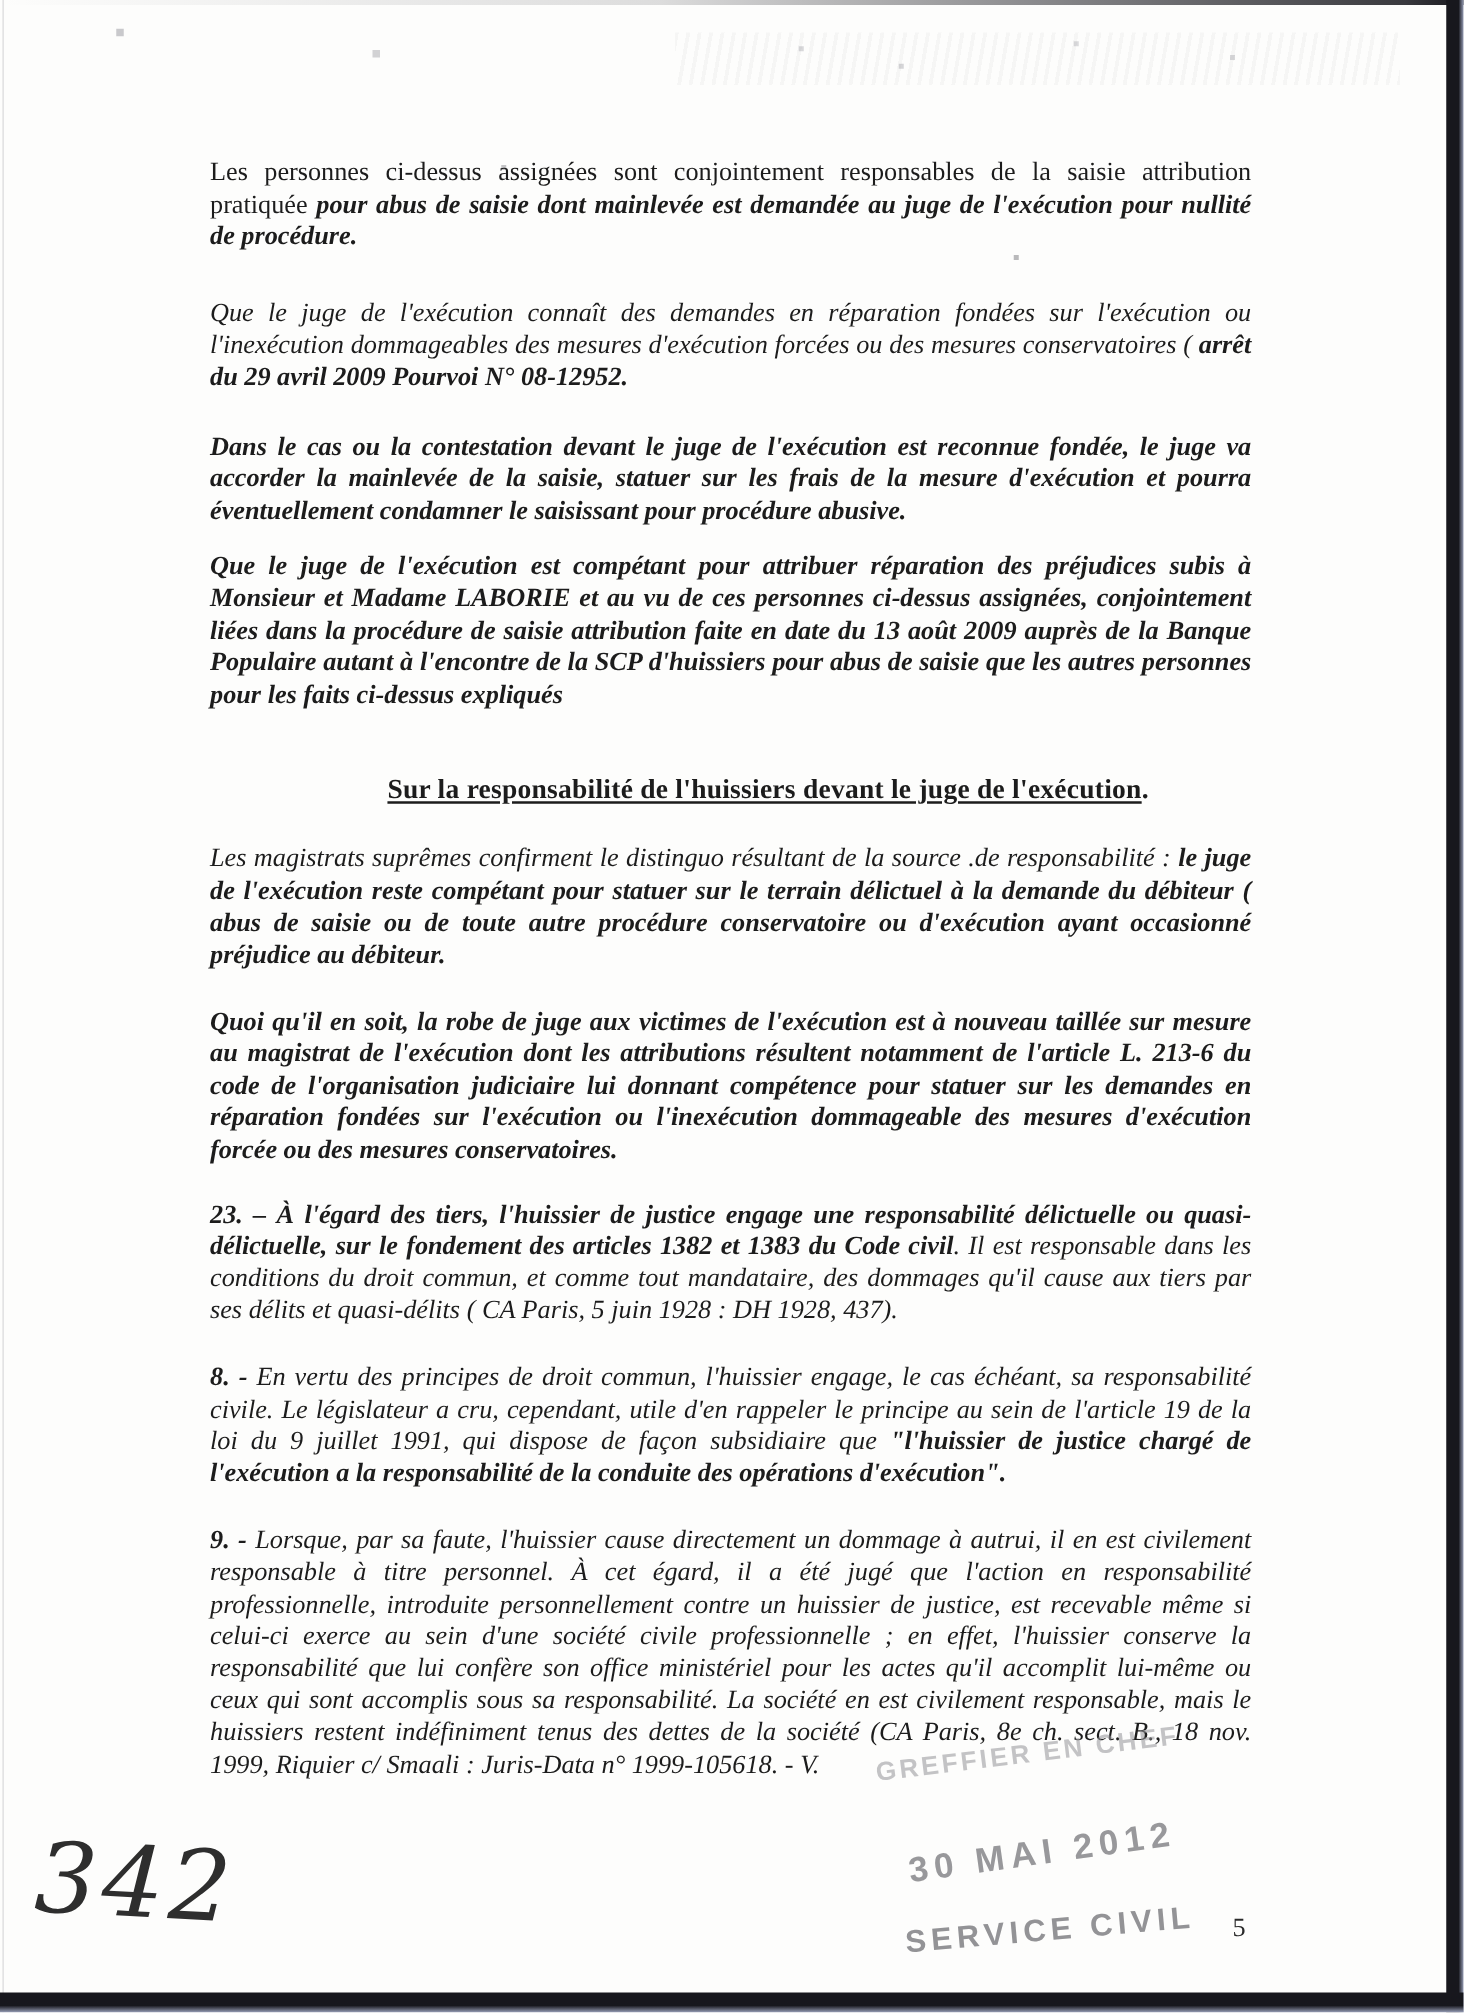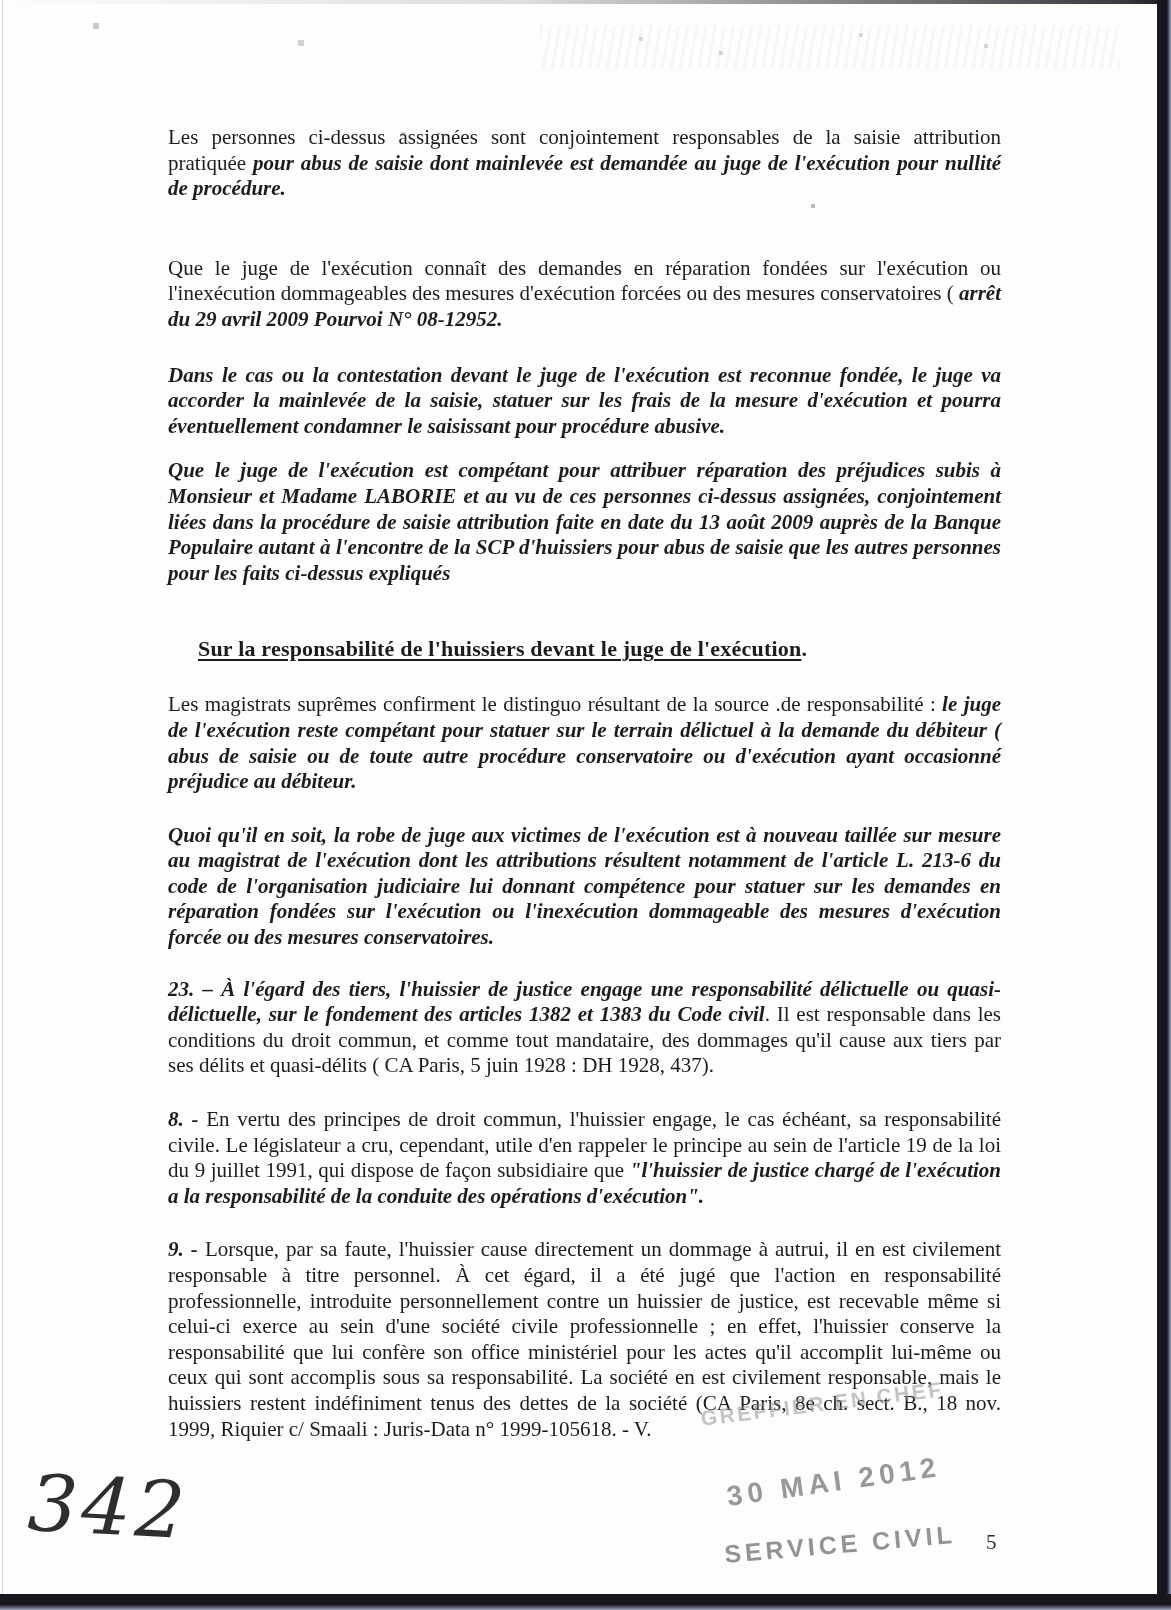--- a/index.html
+++ b/index.html
@@ -22,23 +22,23 @@
     box-shadow:95px 25px 0 2px #c9c9cc, 300px 42px 0 2px #d2d2d4, 402px 133px 0 1px #c4c4c6,
       640px 38px 0 1px #d8d8da, 720px 52px 0 1px #d5d5d7, 860px 34px 0 1px #dadadc,
       985px 45px 0 1px #d7d7d9, 812px 205px 0 1px #b9b9bb;}
   .noise-band{position:absolute;left:540px;top:26px;width:580px;height:42px;
     background:repeating-linear-gradient(100deg, rgba(150,150,150,0.07) 0 3px, rgba(255,255,255,0) 3px 9px);}
 
   
   .content{position:absolute;left:168px;top:125px;width:833px;color:#1c1c1c;}
   .para{font-size:21px;line-height:25.6px;text-align:justify;margin:0;}
   .seg-regular{font-style:normal;font-weight:400;}
-  .seg-italic{font-weight:400;}
+  .seg-italic{font-style:italic;font-weight:400;}
   .seg-bolditalic{font-style:italic;font-weight:700;}
-  .heading{font-size:22px;font-weight:700;text-align:left;margin:0;
+  .heading{font-size:22px;font-weight:700;text-align:center;margin:0;
     transform:translateX(30px);letter-spacing:0.2px;}
   .heading .u{text-decoration:underline;text-decoration-thickness:2px;text-underline-offset:3px;}
 
   
   .stamp{position:absolute;font-family:"Liberation Sans", sans-serif;white-space:nowrap;}
   .stamp-greffier{left:700px;top:1392px;font-size:21px;font-weight:700;letter-spacing:2.5px;
     color:rgba(148,148,152,0.55);transform:rotate(-7deg);}
   .stamp-date{left:726px;top:1466px;font-size:28px;font-weight:700;letter-spacing:5px;
     color:rgba(126,126,130,0.8);transform:rotate(-8deg);}
   .stamp-service{left:724px;top:1530px;font-size:25px;font-weight:700;letter-spacing:4px;
@@ -50,21 +50,21 @@
 </style>
 </head>
 <body>
 
 <div class="page">
 
   <div class="specks"></div>
   <div class="noise-band"></div>
 
   <div class="content">
-    <p class="para" style="margin-bottom:54px"><span class="seg-regular">Les personnes ci-dessus assignées sont conjointement responsables de la saisie attribution pratiquée </span><span class="seg-bolditalic">pour abus de saisie dont mainlevée est demandée au juge de l'exécution pour nullité de procédure.</span></p>
+    <p class="para" style="margin-bottom:36px"><span class="seg-regular">Les personnes ci-dessus assignées sont conjointement responsables de la saisie attribution pratiquée </span><span class="seg-bolditalic">pour abus de saisie dont mainlevée est demandée au juge de l'exécution pour nullité de procédure.</span></p>
     <p class="para" style="margin-bottom:30px"><span class="seg-italic">Que le juge de l'exécution connaît des demandes en réparation fondées sur l'exécution ou l'inexécution dommageables des mesures d'exécution forcées ou des mesures conservatoires ( </span><span class="seg-bolditalic">arrêt du 29 avril 2009 Pourvoi N° 08-12952.</span></p>
     <p class="para" style="margin-bottom:19px"><span class="seg-bolditalic">Dans le cas ou la contestation devant le juge de l'exécution est reconnue fondée, le juge va accorder la mainlevée de la saisie, statuer sur les frais de la mesure d'exécution et pourra éventuellement condamner le saisissant pour procédure abusive.</span></p>
     <p class="para" style="margin-bottom:50px"><span class="seg-bolditalic">Que le juge de l'exécution est compétant pour attribuer réparation des préjudices subis à Monsieur et Madame LABORIE et au vu de ces personnes ci-dessus assignées, conjointement liées dans la procédure de saisie attribution faite en date du 13 août 2009 auprès de la Banque Populaire autant à l'encontre de la SCP d'huissiers pour abus de saisie que les autres personnes pour les faits ci-dessus expliqués</span></p>
 
     <h2 class="heading" style="margin-bottom:30px"><span class="u">Sur la responsabilité de l'huissiers devant le juge de l'exécution</span><span>.</span></h2>
 
     <p class="para" style="margin-bottom:28px"><span class="seg-italic">Les magistrats suprêmes confirment le distinguo résultant de la source .de responsabilité : </span><span class="seg-bolditalic">le juge de l'exécution reste compétant pour statuer sur le terrain délictuel à la demande du débiteur ( abus de saisie ou de toute autre procédure conservatoire ou d'exécution ayant occasionné préjudice au débiteur.</span></p>
     <p class="para" style="margin-bottom:26px"><span class="seg-bolditalic">Quoi qu'il en soit, la robe de juge aux victimes de l'exécution est à nouveau taillée sur mesure au magistrat de l'exécution dont les attributions résultent notamment de l'article L. 213-6 du code de l'organisation judiciaire lui donnant compétence pour statuer sur les demandes en réparation fondées sur l'exécution ou l'inexécution dommageable des mesures d'exécution forcée ou des mesures conservatoires.</span></p>
     <p class="para" style="margin-bottom:28px"><span class="seg-bolditalic">23. – À l'égard des tiers, l'huissier de justice engage une responsabilité délictuelle ou quasi-délictuelle, sur le fondement des articles 1382 et 1383 du Code civil</span><span class="seg-italic">. Il est responsable dans les conditions du droit commun, et comme tout mandataire, des dommages qu'il cause aux tiers par ses délits et quasi-délits ( CA Paris, 5 juin 1928 : DH 1928, 437).</span></p>
     <p class="para" style="margin-bottom:28px"><span class="seg-bolditalic">8. - </span><span class="seg-italic">En vertu des principes de droit commun, l'huissier engage, le cas échéant, sa responsabilité civile. Le législateur a cru, cependant, utile d'en rappeler le principe au sein de l'article 19 de la loi du 9 juillet 1991, qui dispose de façon subsidiaire que </span><span class="seg-bolditalic">"l'huissier de justice chargé de l'exécution a la responsabilité de la conduite des opérations d'exécution".</span></p>

